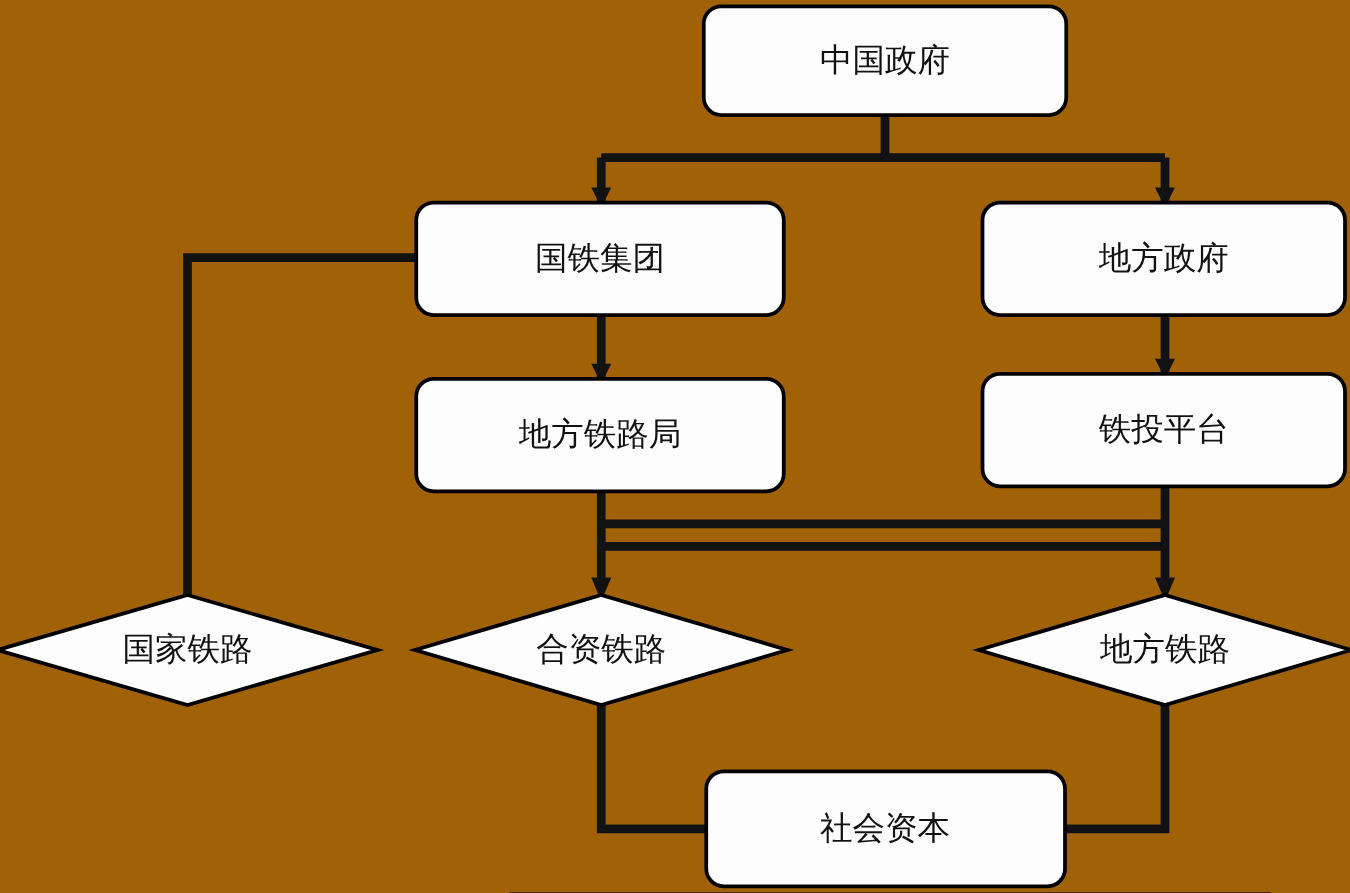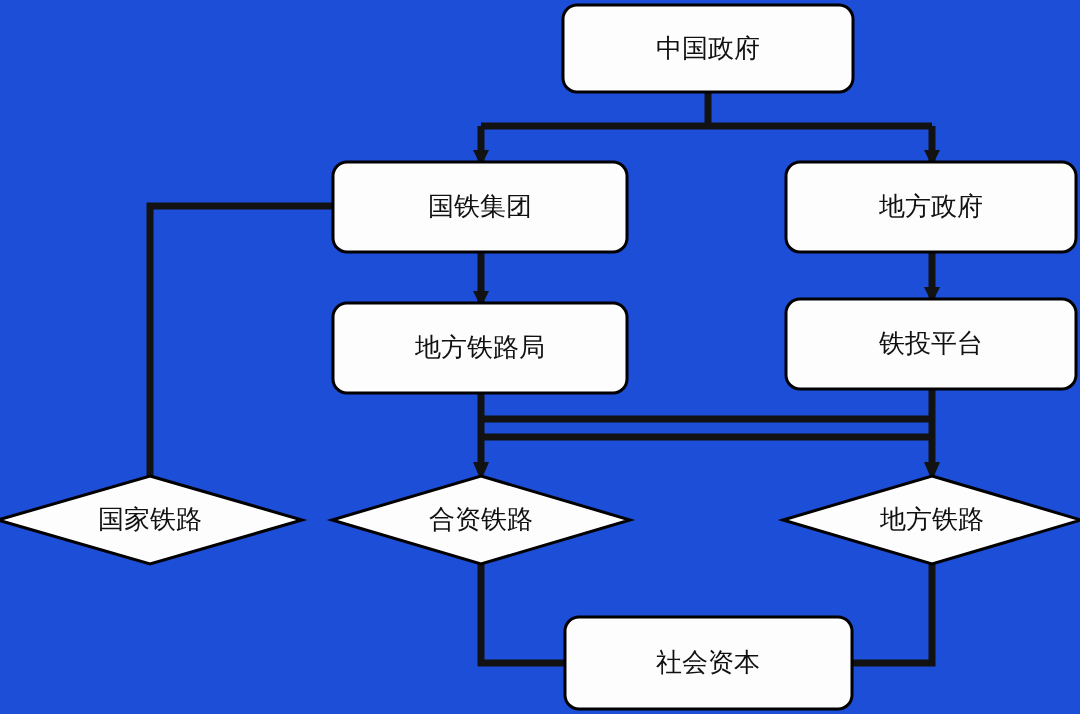--- a/index.html
+++ b/index.html
@@ -4,21 +4,21 @@
 <style>
   html, body {
     margin: 0;
     padding: 0;
     background: #000000;
   }
   #canvas {
     position: relative;
     width: 1080px;
     height: 714px;
-    background: #1d4ed8;
+    background: #a16207;
     overflow: hidden;
     font-family: "Liberation Sans", "DejaVu Sans", sans-serif;
   }
   svg.diagram {
     position: absolute;
     top: 0;
     left: 0;
     width: 1080px;
     height: 714px;
     display: block;

